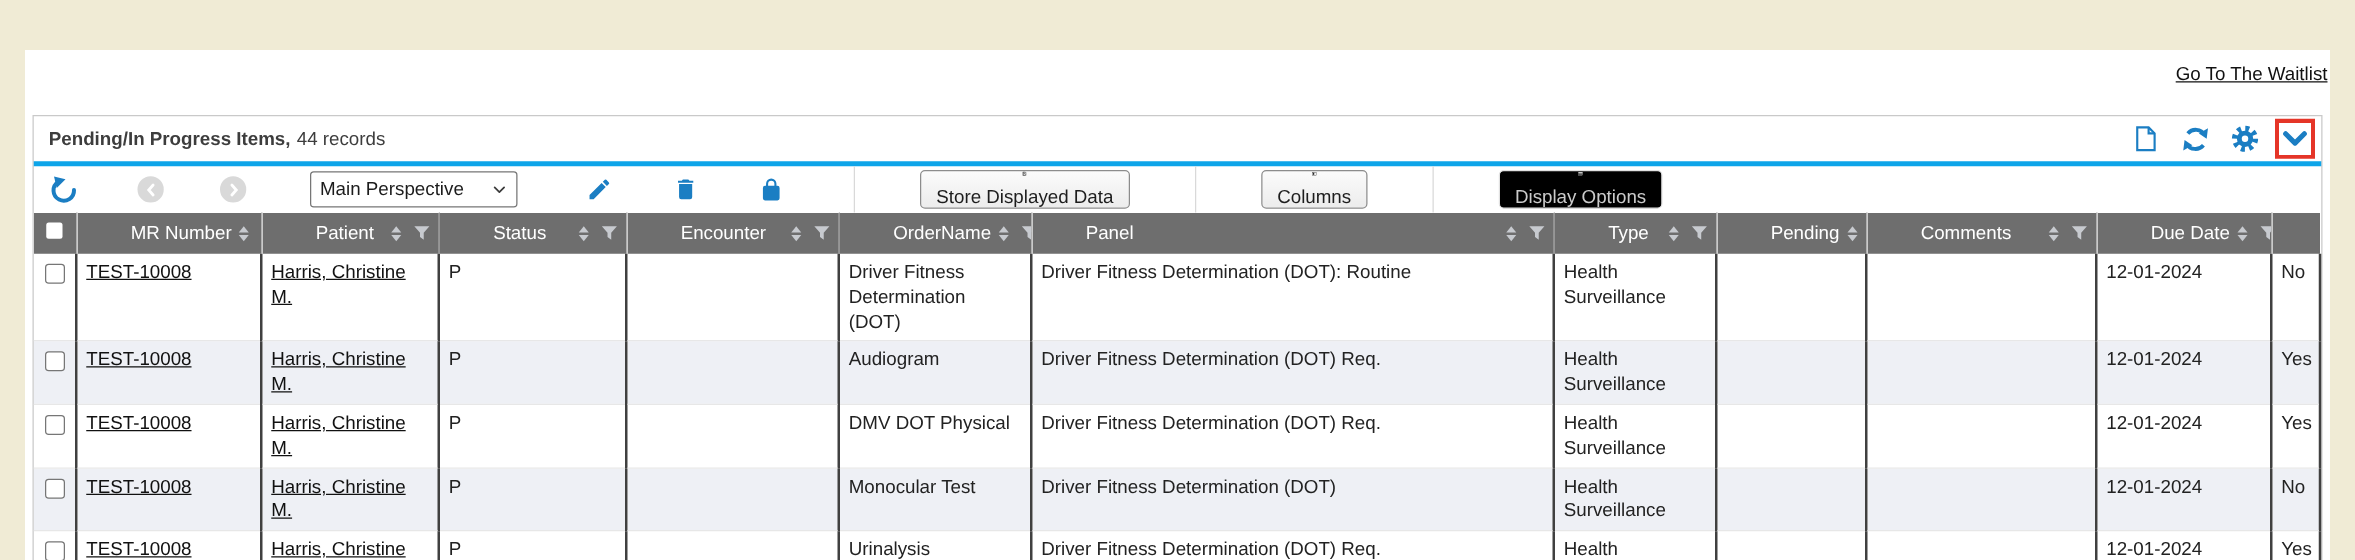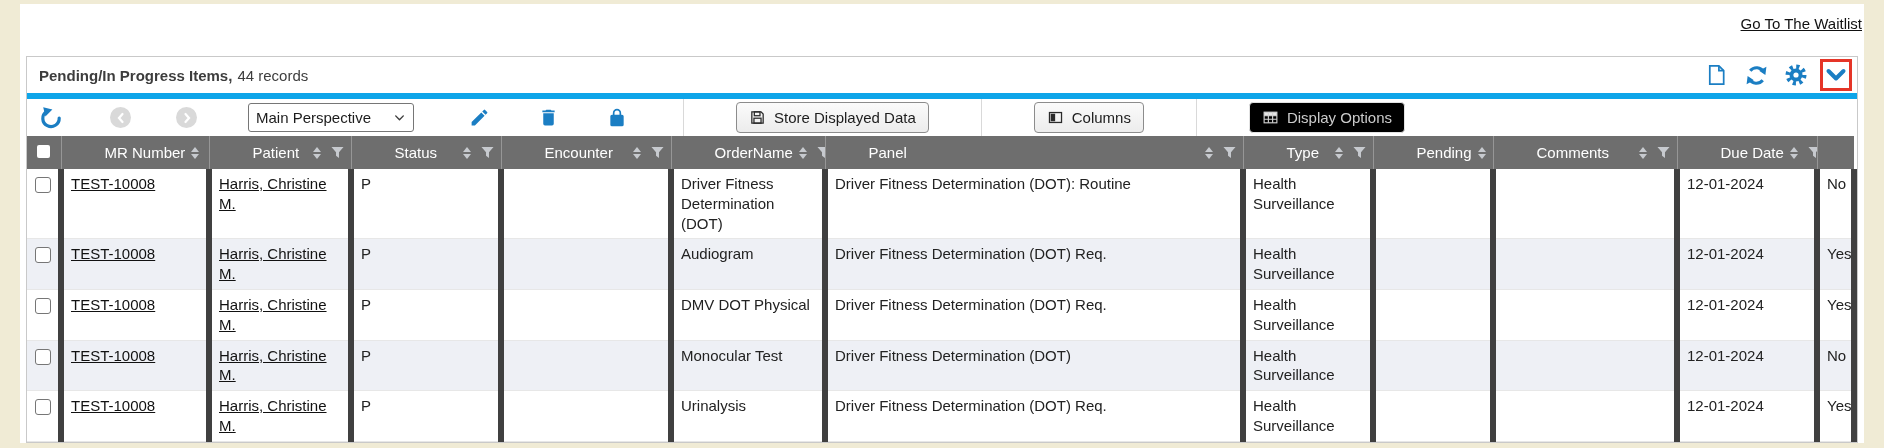--- a/index.html
+++ b/index.html
@@ -7,52 +7,52 @@
          font-family:"Liberation Sans","DejaVu Sans",sans-serif;font-size:15px;color:#222;}
   .window{position:absolute;left:20px;right:20px;top:4px;}
   
   .titlebar{height:39px;background:#6e6e6e;border-radius:5px 5px 0 0;display:flex;align-items:center;color:#fff;}
   .tb-title{margin-left:42px;font-size:15px;}
   .tb-controls{margin-left:auto;display:flex;align-items:center;gap:5px;padding-right:9px;}
   .tb-btn{width:26px;height:28px;display:flex;align-items:center;justify-content:center;cursor:pointer;}
   .hl-red{box-shadow:0 0 0 3px #e53528;}
   
   .window-body{background:#fff;}
-  .waitlist-row{height:38px;display:flex;align-items:center;justify-content:flex-end;padding-right:2px;}
+  .waitlist-row{height:38px;display:flex;align-items:center;justify-content:flex-end;padding-right:2px;margin-top:36px;}
   a.lnk{color:#111;text-decoration:underline;cursor:pointer;}
   
   .panel{margin:14px 6px 0 6px;border:1px solid #c9c9c9;background:#fff;}
   .panel-head{height:36px;display:flex;align-items:center;padding:0 8px 0 12px;}
   .panel-title{font-weight:bold;color:#3d3d3d;}
   .panel-records{color:#3d3d3d;margin-left:5px;}
   .panel-icons{margin-left:auto;display:flex;align-items:center;gap:14px;}
   .p-icon{width:26px;height:26px;display:flex;align-items:center;justify-content:center;cursor:pointer;}
   
-  .toolbar{height:37px;display:flex;align-items:center;padding:0 10px;border-top:6px solid #0ea5e9;gap:41px;}
+  .toolbar{height:37px;display:flex;align-items:center;padding:0 10px;border-top:4px solid #0ea5e9;gap:41px;}
   .t-icon{width:28px;height:28px;display:flex;align-items:center;justify-content:center;cursor:pointer;}
   .nav-circle{width:21px;height:21px;border-radius:50%;background:#d9d9d9;display:flex;align-items:center;justify-content:center;margin-left:4px;}
   .select{width:150px;height:27px;border:1px solid #767676;border-radius:3px;margin:0 10px;display:flex;align-items:center;
           padding:0 7px;background:#fff;cursor:pointer;}
   .select .sel-txt{flex:1;color:#1c1c1c;}
   .btn{height:31px;border:1px solid #8c8c8c;border-radius:4px;background:linear-gradient(#fbfbfb,#ececec);
-       display:flex;align-items:center;gap:8px;padding:0 12px;color:#1d1d1d;font-size:15px;cursor:pointer;}
+       display:flex;align-items:center;gap:8px;padding:0 12px;color:#1d1d1d;font-size:15px;cursor:pointer;flex-direction:column;}
   .btn.disabled{border-color:#e2e2e2;color:#cbcbcb;background:#000000;cursor:default;}
   .vsep{width:1px;align-self:stretch;background:#d9d9d9;margin:0 11px;}
   
   table{border-collapse:collapse;table-layout:fixed;width:1830px;}
   th{background:#6e6e6e;color:#fff;font-weight:normal;font-size:15px;height:33px;padding:0 7px;text-align:left;
      border-left:1px solid #969696;overflow:hidden;white-space:nowrap;cursor:pointer;}
   th:first-child{border-left:none;}
   .hc{display:flex;align-items:center;margin-left:36px;}
   .hicons{margin-left:auto;display:flex;align-items:center;gap:10px;padding-left:6px;}
   .sort{display:flex;flex-direction:column;gap:2px;cursor:pointer;}
   .sort i{display:block;width:0;height:0;border-left:4.5px solid transparent;border-right:4.5px solid transparent;}
   .sort .tu{border-bottom:5px solid #c7cacf;}
   .sort .tdn{border-top:5px solid #c7cacf;}
-  td{vertical-align:top;padding:5px 7px;border-right:6px solid #404040;border-bottom:1px solid #e7e7e7;
+  td{vertical-align:top;padding:5px 7px;border-right:2px solid #404040;border-bottom:1px solid #e7e7e7;
      height:50px;box-sizing:border-box;line-height:1.32;overflow:hidden;margin-top:28px;}
   tr.alt td{background:#eef0f5;}
   .c-cb{text-align:center;}
   td.c-cb{padding-top:8px;}
   .hcb{display:inline-block;width:13px;height:13px;background:#fff;border-radius:2px;cursor:pointer;}
   .cb{display:inline-block;width:14px;height:14px;border:1.5px solid #767676;border-radius:3px;background:#fff;cursor:pointer;}
   b{font-weight:normal;}
 </style>
 </head>
 <body>

